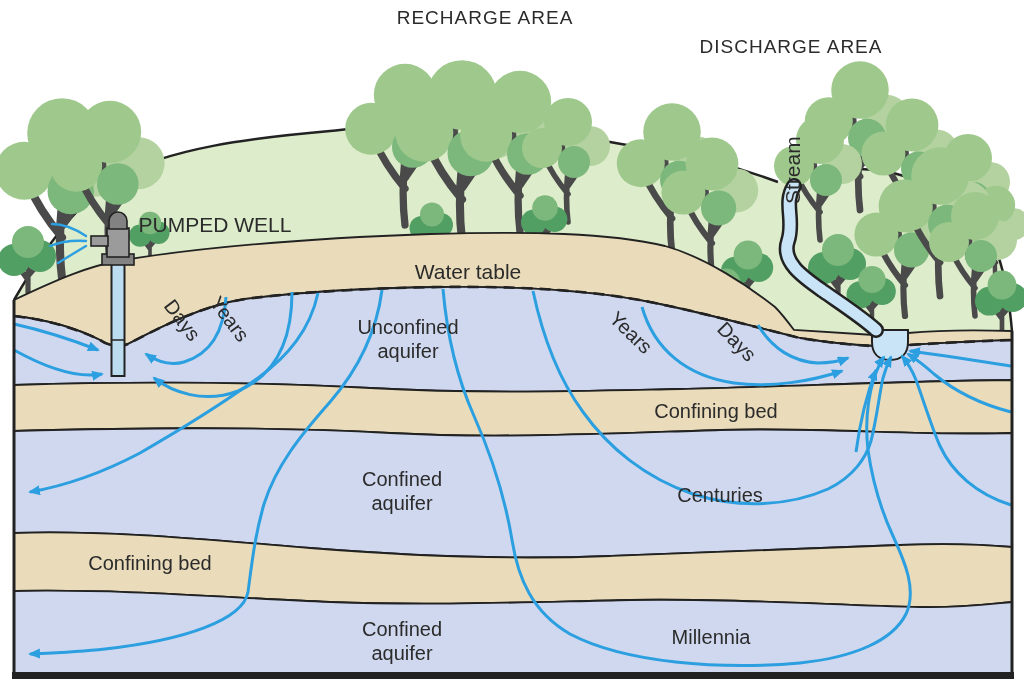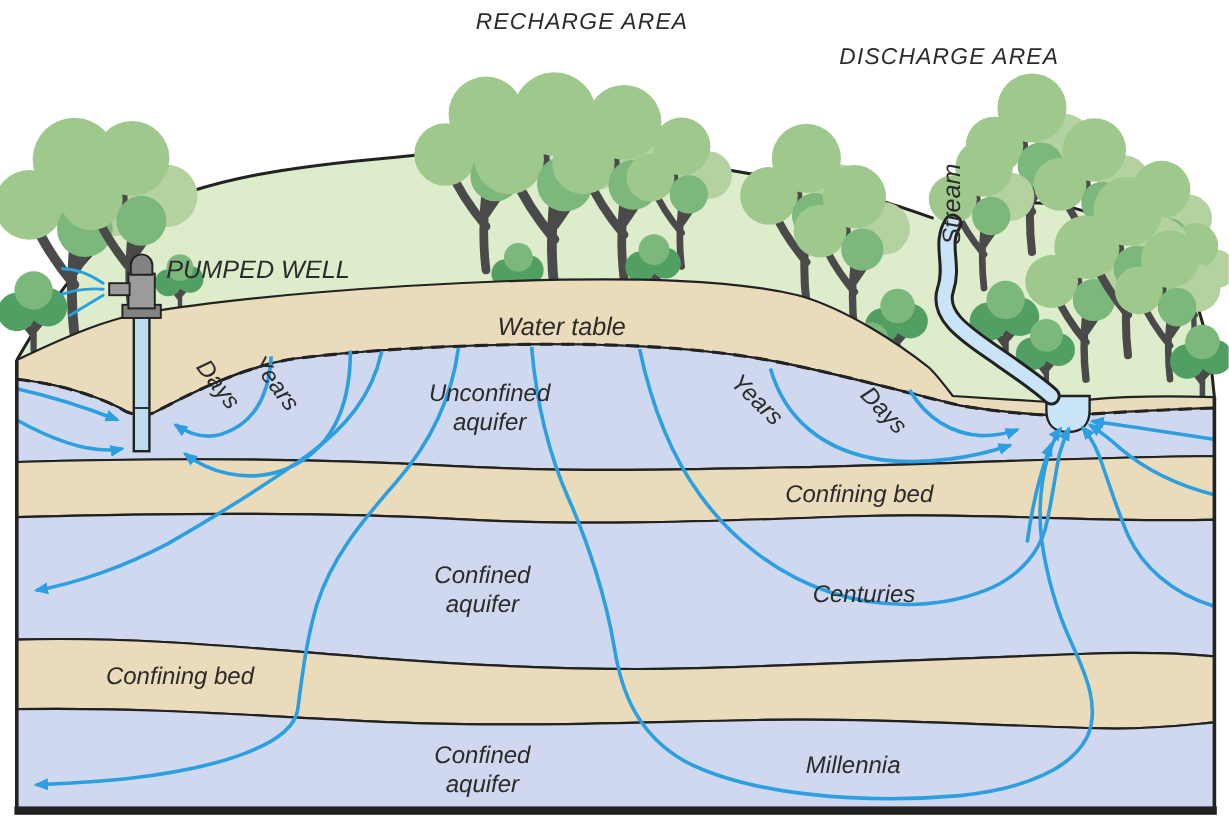--- a/index.html
+++ b/index.html
@@ -1,17 +1,17 @@
 <!DOCTYPE html>
 <html><head>
 <meta charset="utf-8">
 <style>
   html,body{margin:0;padding:0;background:#ffffff;}
   .stage{position:relative;width:1024px;height:683px;overflow:hidden;background:#fff;
-         font-family:"Liberation Sans","DejaVu Sans",sans-serif;font-style:italic;}
+         font-family:"Liberation Sans","DejaVu Sans",sans-serif;}
   svg{display:block;}
   text{fill:#2b2b2b;}
   .cap{font-size:19px;letter-spacing:1px;}
   .lbl{font-size:20px;}
   .lbl-big{font-size:21px;}
   .rot{font-size:20px;}
 </style>
 </head>
 <body>
 

